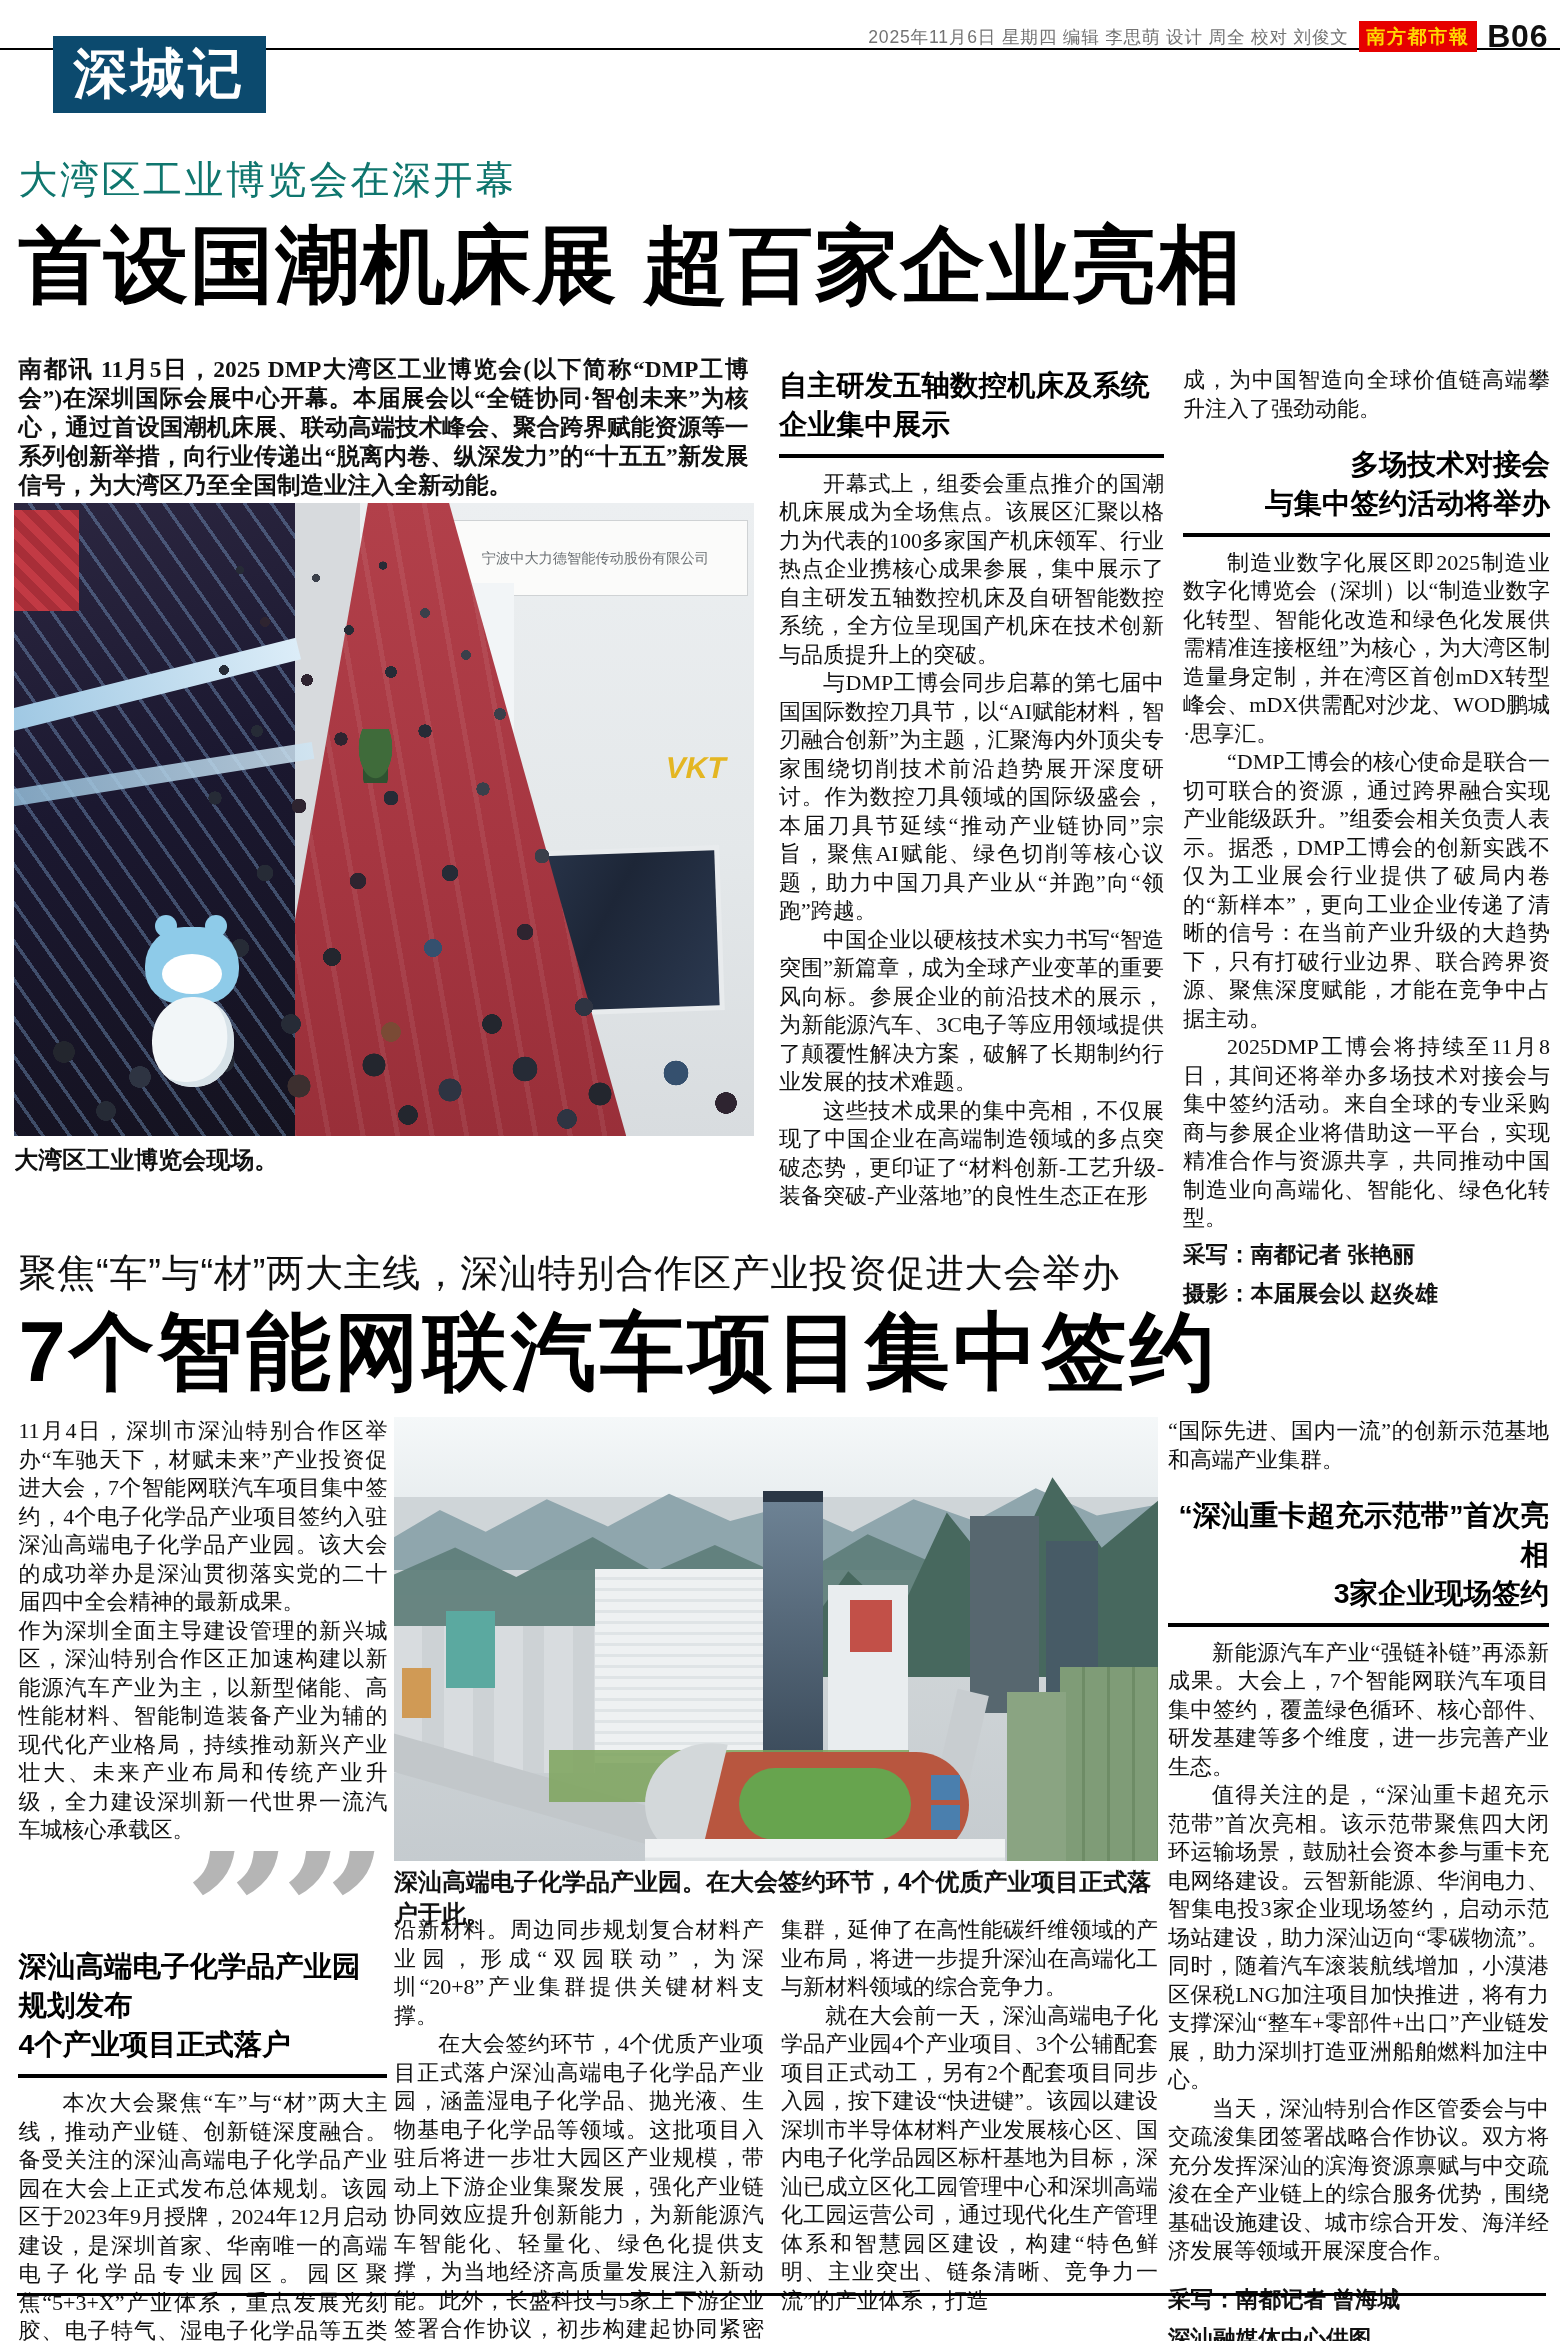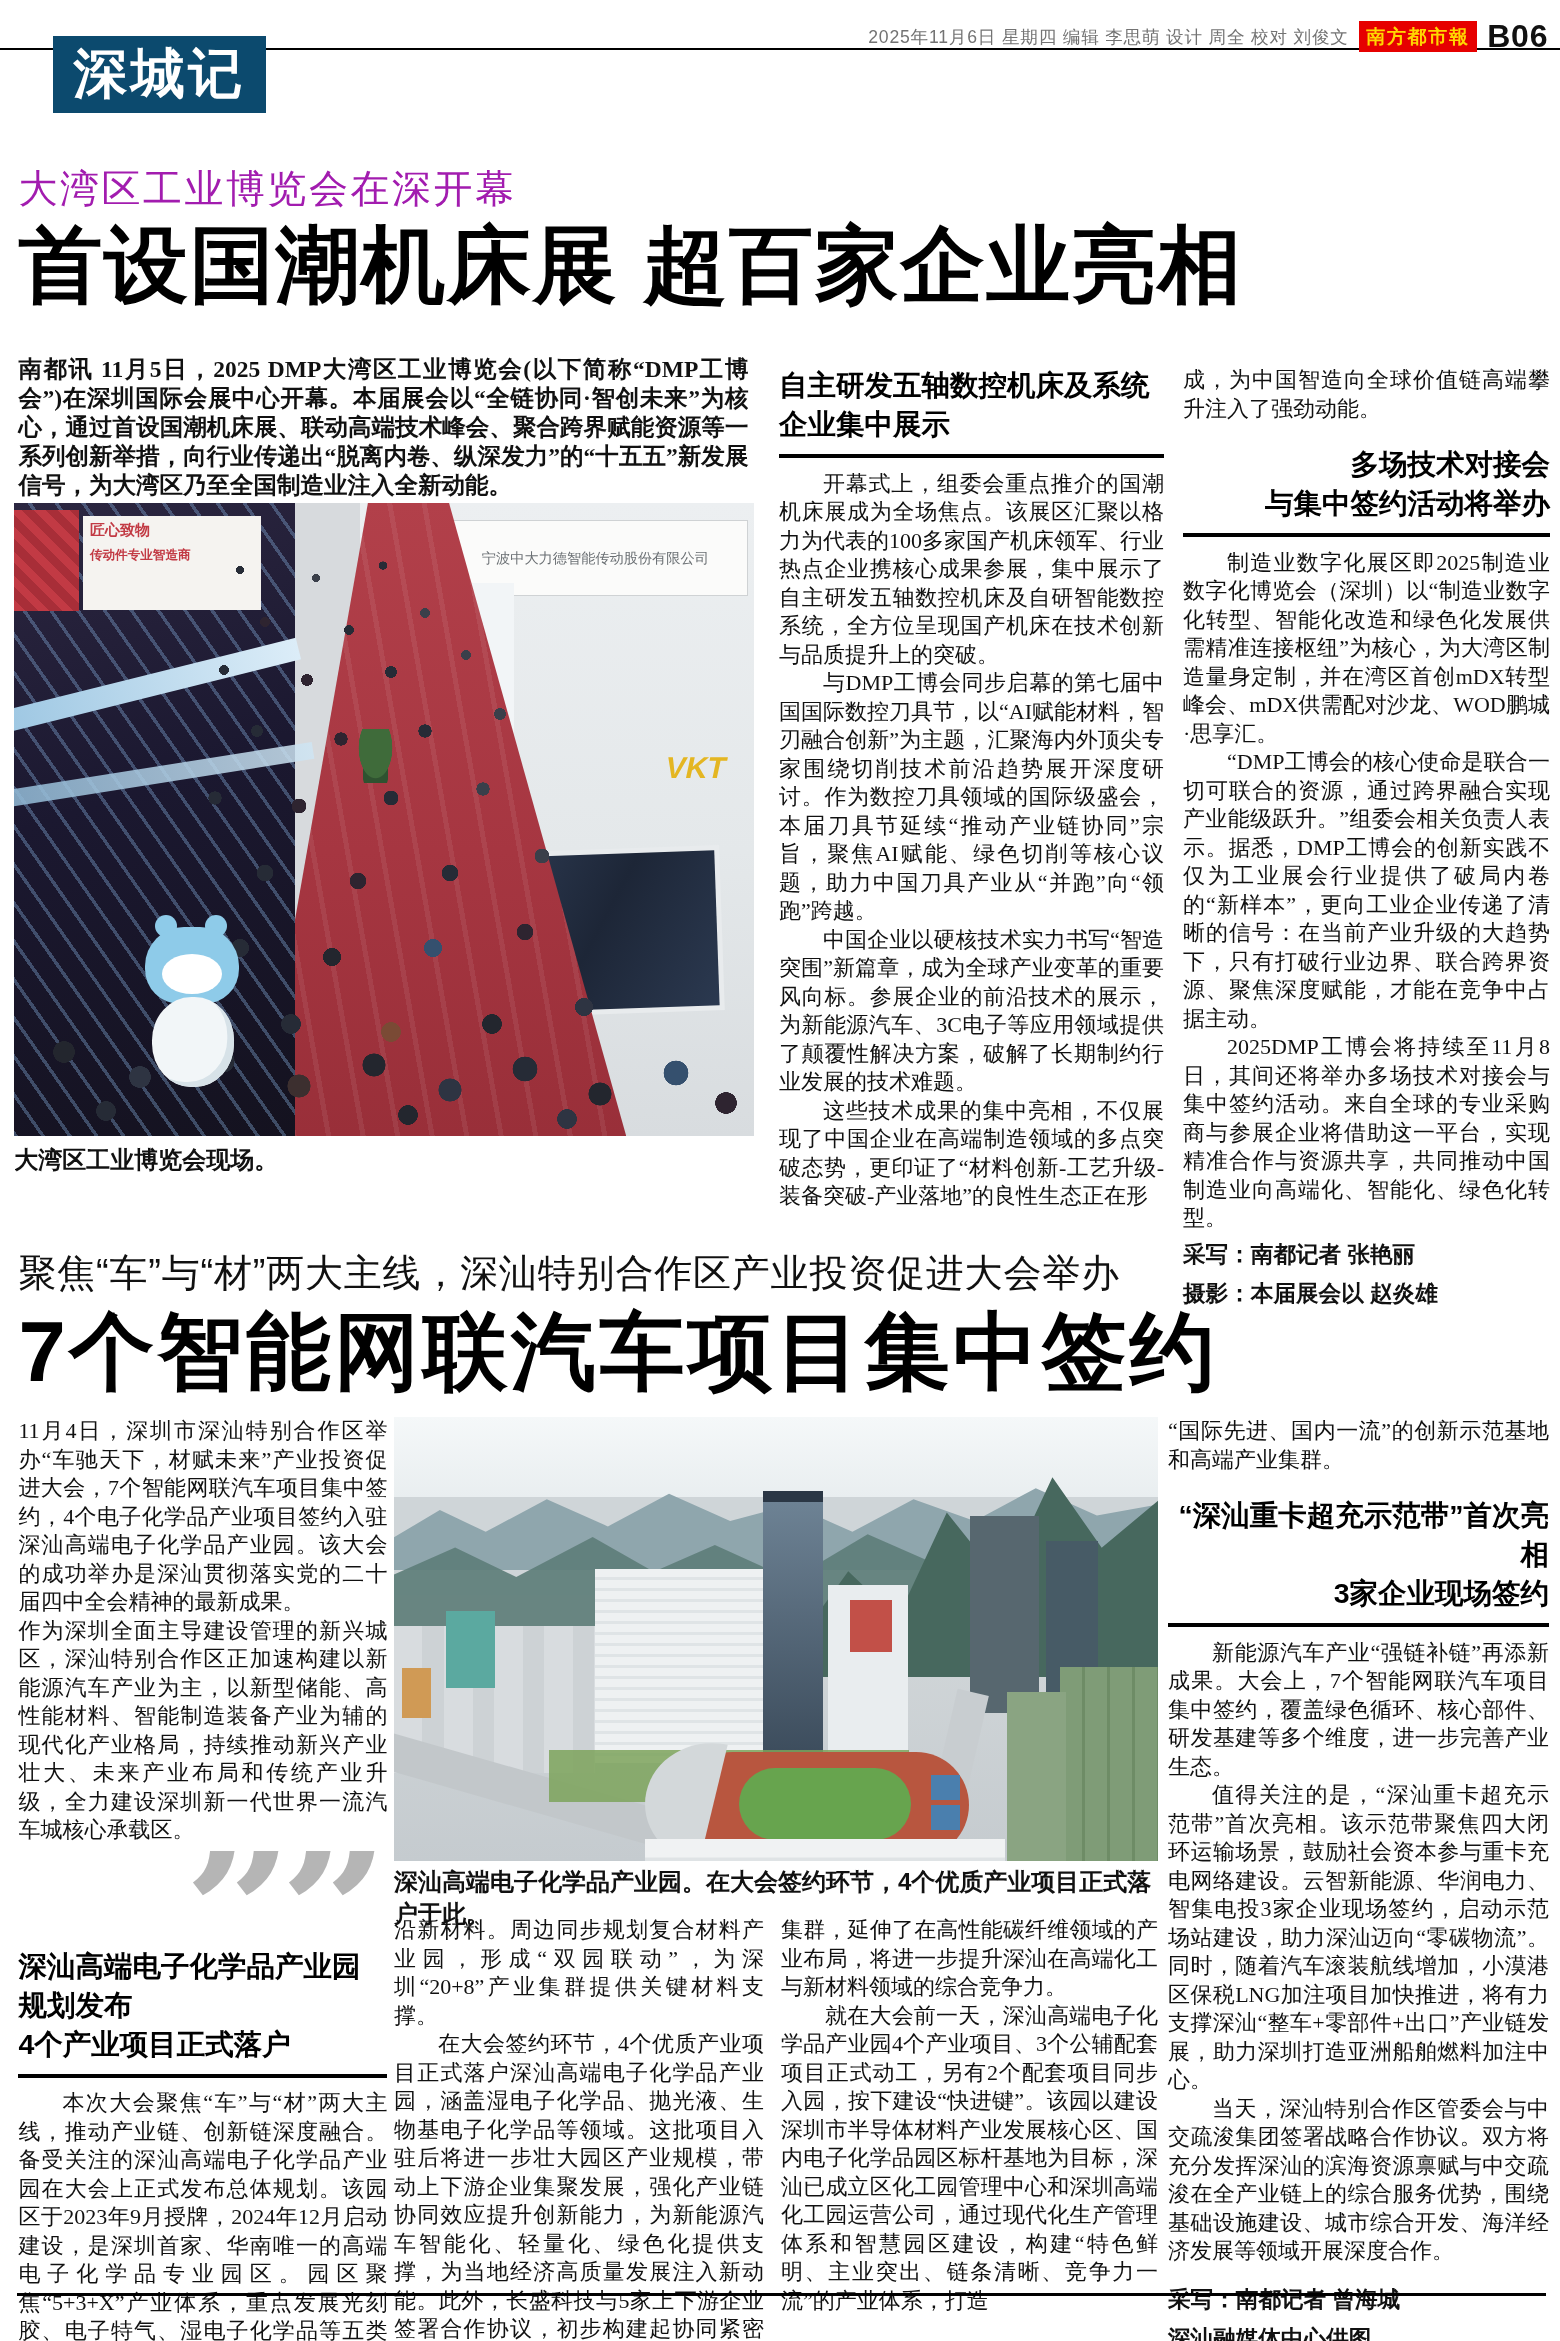--- a/index.html
+++ b/index.html
@@ -11,21 +11,21 @@
   .logo{position:absolute;left:53px;top:36px;width:213px;height:77px;background:#0c4a6e;color:#fff;
         display:flex;align-items:center;justify-content:center;font-size:54px;font-weight:900;
         letter-spacing:3.4px;z-index:3;}
   .dateline{position:absolute;top:18.4px;right:11.7px;display:flex;align-items:center;gap:10px;z-index:3;}
   .date-text{font-size:17.6px;letter-spacing:0.8px;color:#737373;}
   .masthead{background:#e60000;color:#ffd800;font-weight:700;font-size:19px;padding:2.5px 7.5px;
             font-family:"Liberation Serif",serif;letter-spacing:1.7px;}
   .pageno{font-size:32px;font-weight:900;letter-spacing:0.8px;}
 
   
-  .kicker1{position:absolute;left:18.4px;top:162px;font-size:39px;color:#a21caf;letter-spacing:2.5px;white-space:nowrap;}
+  .kicker1{position:absolute;left:18.4px;top:153px;font-size:39px;color:#0f766e;letter-spacing:2.5px;white-space:nowrap;}
   .headline1{position:absolute;left:18.4px;top:209px;margin:0;font-size:84px;font-weight:900;
              letter-spacing:1.7px;white-space:nowrap;color:#000;}
   .lead{position:absolute;left:18.4px;top:355px;width:730px;margin:0;font-size:23.5px;font-weight:700;
         line-height:29px;text-align:justify;font-family:"Liberation Serif",serif;}
 
   .col{position:absolute;font-family:"Liberation Serif",serif;}
   .bp{font-size:22px;line-height:28.5px;text-align:justify;margin:0;}
   .indent{text-indent:2em;}
   .subhead{font-family:"Liberation Sans",sans-serif;font-size:28.5px;font-weight:800;line-height:39px;color:#000;}
   .subrule{height:4.2px;background:#000;margin:10px 0 11.7px 0;}
@@ -197,24 +197,20 @@
     </div>
     <div class="p1-booth"></div>
     <div class="p1-year">1998</div>
     <div class="p1-logo">VKT</div>
     <div class="p1-screen"></div>
     <div class="p1-carpet"></div>
     <div class="p1-left"></div>
     <div class="p1-beam1"></div>
     <div class="p1-beam2"></div>
     <div class="p1-redwall"></div>
-    <div class="p1-banner">
-      <span class="l1">匠心致物</span>
-      <span class="l2">传动件专业智造商</span>
-    </div>
     <div class="p1-plant"></div>
     <div class="p1-crowd dots"></div>
     <div class="p1-crowd2 dots"></div>
     <div class="p1-mascot">
       <div class="m-ear1"></div>
       <div class="m-ear2"></div>
       <div class="m-head"></div>
       <div class="m-face"></div>
       <div class="m-body"></div>
     </div>

